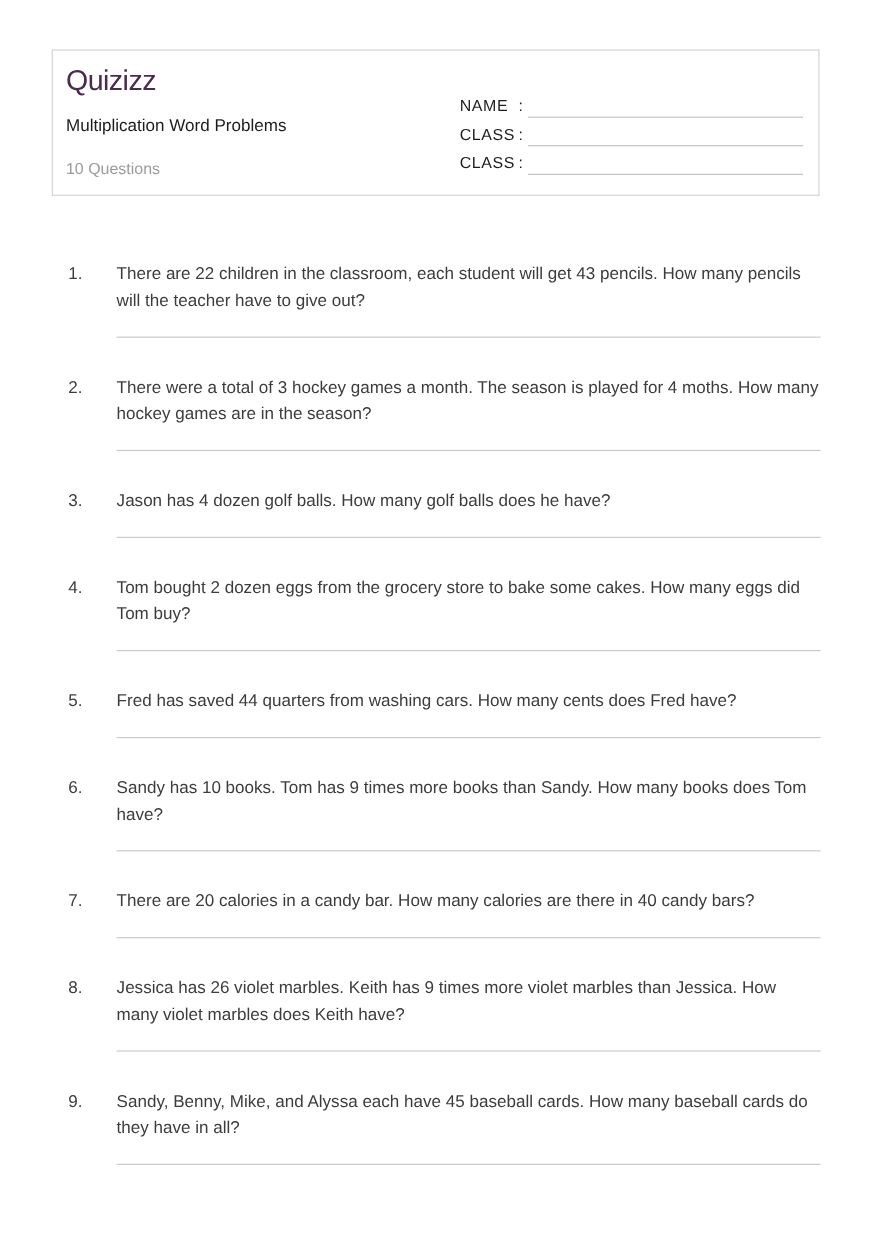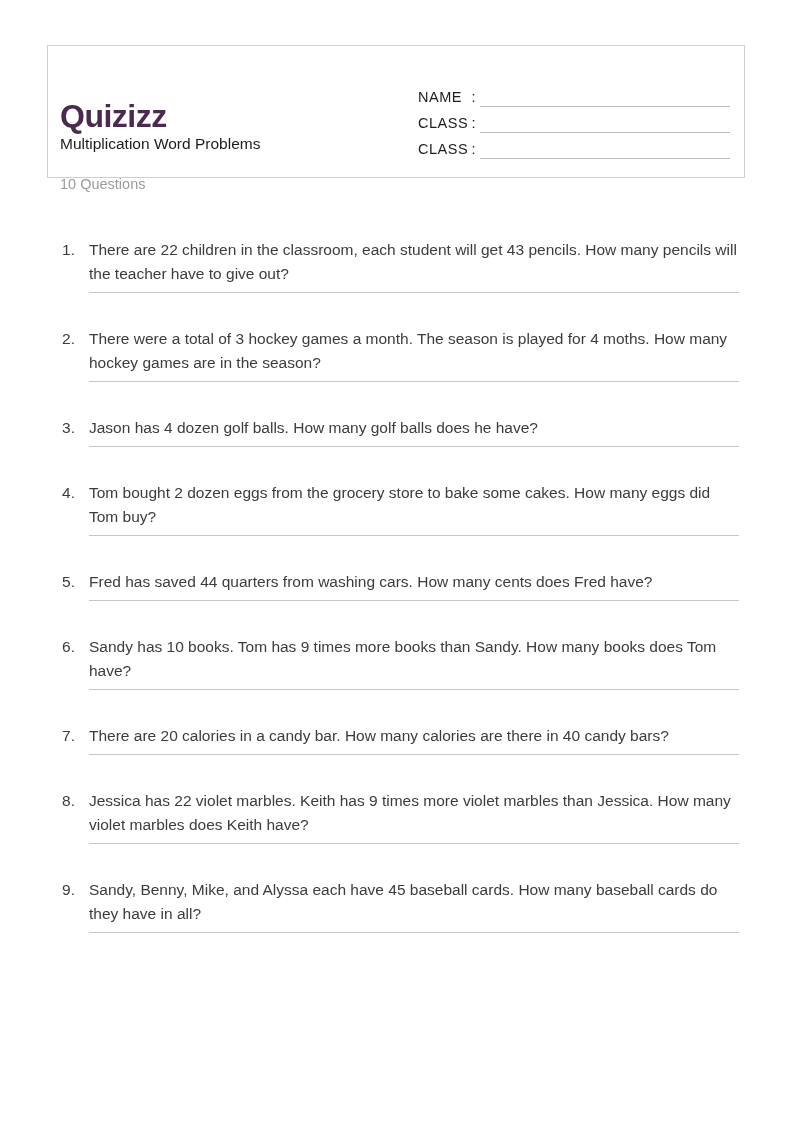--- a/index.html
+++ b/index.html
@@ -24,27 +24,26 @@
     display: flex;
     justify-content: space-between;
     padding: 13px 14px 12px 12px;
   }
   .header-left {
     display: flex;
     flex-direction: column;
     justify-content: space-between;
   }
   .logo {
-    font-size: 32px;
-    font-weight: bold;
+    font-size: 26px;
+    font-weight: normal;
     letter-spacing: -0.5px;
     color: #4b2a4f;
     line-height: 1.1;
     position: relative;
-    margin-top: 40px;
   }
   .title-block { line-height: 1.35; }
   .quiz-title {
     font-size: 15.5px;
     color: #1c1c1c;
   }
   .quiz-subtitle {
     font-size: 14.5px;
     color: #9b9b9b;
     margin-top: 20px;
@@ -92,24 +91,24 @@
   }
   .q-num {
     width: 28px;
     text-align: right;
     font-size: 15.5px;
     line-height: 24px;
     color: #3c3c3c;
     flex-shrink: 0;
   }
   .q-body {
-    margin-left: 14px;
+    margin-left: 31px;
     width: 650px;
     border-bottom: 1px solid #c6c6c6;
-    padding-bottom: 6px;
+    padding-bottom: 20px;
   }
   .q-text {
     font-size: 15.5px;
     line-height: 24px;
     color: #3c3c3c;
   }
 </style>
 </head>
 <body>
 
@@ -195,21 +194,21 @@
     <div class="q-row">
       <div class="q-num">7.</div>
       <div class="q-body">
         <p class="q-text">There are 20 calories in a candy bar. How many calories are there in 40 candy bars?</p>
       </div>
     </div>
 
     <div class="q-row">
       <div class="q-num">8.</div>
       <div class="q-body">
-        <p class="q-text">Jessica has 22 violet marbles. Keith has 9 times more violet marbles than Jessica. How many violet marbles does Keith have?</p>
+        <p class="q-text">Jessica has 26 violet marbles. Keith has 9 times more violet marbles than Jessica. How many violet marbles does Keith have?</p>
       </div>
     </div>
 
     <div class="q-row">
       <div class="q-num">9.</div>
       <div class="q-body">
         <p class="q-text">Sandy, Benny, Mike, and Alyssa each have 45 baseball cards. How many baseball cards do they have in all?</p>
       </div>
     </div>
 

